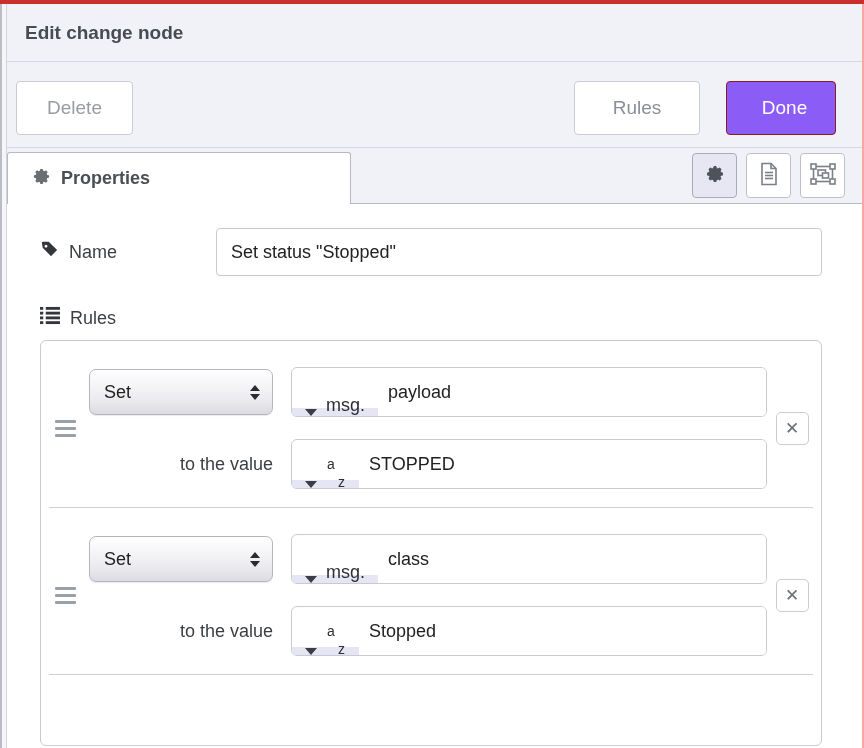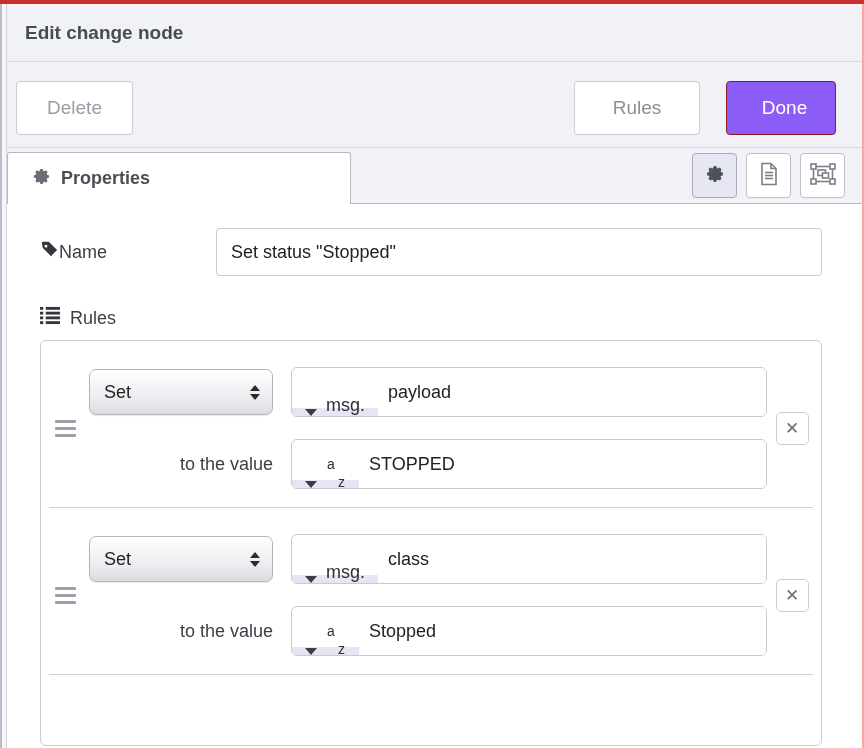--- a/index.html
+++ b/index.html
@@ -31,21 +31,21 @@
     display: flex; align-items: center; gap: 10px; padding-left: 24px; cursor: pointer; }
   .tab-label { font-size: 18px; font-weight: bold; color: #4A4F55; }
   .tab-buttons { position: absolute; right: 17px; top: 5px; display: flex; gap: 9px; }
   .icon-btn { width: 45px; height: 45px; border: 1px solid #BFBFC9; border-radius: 4px;
     background: #fff; display: flex; align-items: center; justify-content: center; cursor: pointer; }
   .icon-btn.active { background: #E7E7F4; border-color: #ABABB8; }
 
   
   .form { flex: 1; background: #fff; padding: 24px 40px 0 33px; }
   .row-name { display: flex; align-items: center; height: 48px; }
-  .field-label { width: 176px; display: flex; align-items: center; 
+  .field-label { width: 176px; display: flex; align-items: center; gap: 10px;
     font-size: 18px; color: #3B3F45; }
   .text-input { flex: 1; height: 48px; border: 1px solid #C9C9D4; border-radius: 4px;
     font-size: 18px; color: #222; padding: 0 14px; font-family: inherit; outline: none; background:#fff; }
   .rules-label { margin-top: 30px; height: 24px; display: flex; align-items: center; gap: 10px;
     font-size: 18px; color: #3B3F45; }
 
   
   .rules-box { margin-top: 10px; height: 406px; border: 1px solid #C9C9D4; border-radius: 6px;
     background: #fff; overflow: hidden; }
   .rule-row { display: flex; padding: 26px 4px 18px 12px; }

